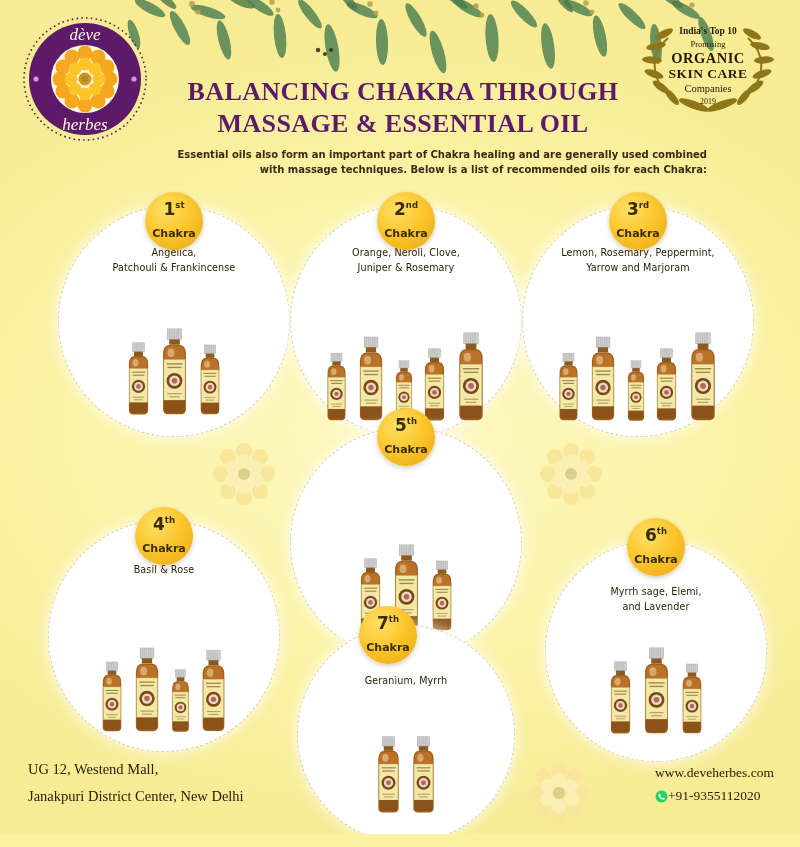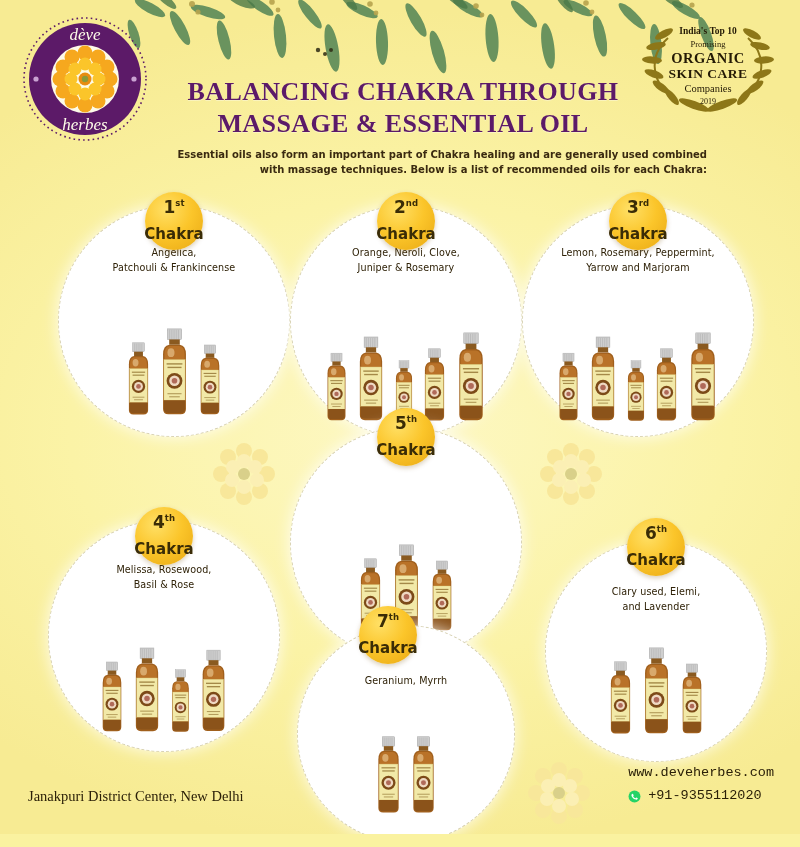--- a/index.html
+++ b/index.html
@@ -111,21 +111,21 @@
     color: #3a2c06;
     line-height: 1;
   }
   .chakra-badge .num sup {
     font-size: 8.5px;
     vertical-align: super;
   }
   .chakra-badge .lbl {
     font-family: "DejaVu Sans", sans-serif;
     font-weight: bold;
-    font-size: 15px;
+    font-size: 11px;
     color: #3a2c06;
     line-height: 1.1;
     margin-top: 10px;
     text-align: right;
   }
 
   
   .bottles {
     position: absolute;
     left: 0; right: 0;
@@ -145,26 +145,26 @@
     left: 28px; bottom: 24px;
     font-family: "Liberation Serif", serif;
     font-size: 14.5px;
     line-height: 1.85;
     color: #2b2008;
   }
   .footer-contact {
     position: absolute;
     right: 26px; bottom: 26px;
     text-align: center;
-    font-family: Liberation Mono, monospace;
+    font-family: Liberation Serif, serif;
     font-size: 13.5px;
     line-height: 1.7;
     color: #2b2008;
   }
-  .contact-row { display: flex; align-items: center; gap: 7px; }
+  .contact-row { display: flex; align-items: center; }
 </style>
 </head>
 <body>
 
 <div id="poster">
 
   <svg class="leaf-band" viewBox="0 0 600 92">
     <g fill="#5f8c5a" opacity="0.92">
       <ellipse cx="30" cy="14" rx="17" ry="5" transform="rotate(28 30 14)"></ellipse>
       <ellipse cx="60" cy="34" rx="19" ry="5.5" transform="rotate(62 60 34)"></ellipse>
@@ -870,21 +870,20 @@
           </svg></div>
       </div>
   </div>
   <div class="chakra-badge" style="left:377px; top:408px;">
     <span class="num"><span>5</span><sup>th</sup></span>
     <span class="lbl">Chakra</span>
   </div>
 
   <div class="bubble" style="left:48px; top:520px; width:232px; height:232px;">
     <div class="oils" style="top:42px;">
-      <div>Melissa, Rosewood,</div>
       <div>Basil &amp; Rose</div>
     </div>
     <div class="bottles" style="bottom:14px;">
         <div class="bottle"><svg viewBox="0 0 42 100" width="30" height="72">
             <rect x="13" y="1" width="16" height="12" rx="1.5" fill="#cfcfcf"></rect>
             <rect x="13" y="1" width="16" height="12" fill="none" stroke="#9e9e9e" stroke-width=".6"></rect>
             <g stroke="#a8a8a8" stroke-width=".55">
               <line x1="15.5" y1="2" x2="15.5" y2="13"></line>
               <line x1="18" y1="2" x2="18" y2="13"></line>
               <line x1="20.5" y1="2" x2="20.5" y2="13"></line>
@@ -999,21 +998,21 @@
           </svg></div>
       </div>
   </div>
   <div class="chakra-badge" style="left:135px; top:507px;">
     <span class="num"><span>4</span><sup>th</sup></span>
     <span class="lbl">Chakra</span>
   </div>
 
   <div class="bubble" style="left:545px; top:540px; width:222px; height:222px;">
     <div class="oils" style="top:44px;">
-      <div>Clary used, Elemi,</div>
+      <div>Myrrh sage, Elemi,</div>
       <div>and Lavender</div>
     </div>
     <div class="bottles" style="bottom:22px;">
         <div class="bottle"><svg viewBox="0 0 42 100" width="31" height="74">
             <rect x="13" y="1" width="16" height="12" rx="1.5" fill="#cfcfcf"></rect>
             <rect x="13" y="1" width="16" height="12" fill="none" stroke="#9e9e9e" stroke-width=".6"></rect>
             <g stroke="#a8a8a8" stroke-width=".55">
               <line x1="15.5" y1="2" x2="15.5" y2="13"></line>
               <line x1="18" y1="2" x2="18" y2="13"></line>
               <line x1="20.5" y1="2" x2="20.5" y2="13"></line>
@@ -1169,20 +1168,21 @@
             <path d="M9 82 L33 82 L33 92 Q33 96.5 28 96.5 L14 96.5 Q9 96.5 9 92 Z" fill="#8b531a"></path>
           </svg></div>
       </div>
   </div>
   <div class="chakra-badge" style="left:359px; top:606px;">
     <span class="num"><span>7</span><sup>th</sup></span>
     <span class="lbl">Chakra</span>
   </div>
 
   <div class="footer-addr">
+    <div>UG 12, Westend Mall,</div>
     <div>Janakpuri District Center, New Delhi</div>
   </div>
 
   <div class="footer-contact">
     <div>www.deveherbes.com</div>
     <div class="contact-row">
       <svg width="13" height="13" viewBox="0 0 24 24">
         <circle cx="12" cy="12" r="11" fill="#25d366"></circle>
         <path d="M8.2 6.9c-.3 0-.6.1-.9.4-.3.3-1 1-1 2.4s1 2.8 1.2 3c.1.2 2 3.1 4.9 4.3 2.4 1 2.9.8 3.4.8.5-.1 1.6-.7 1.9-1.3.2-.6.2-1.2.2-1.3-.1-.1-.3-.2-.6-.3-.3-.2-1.6-.8-1.9-.9-.3-.1-.4-.1-.6.1-.2.3-.7.9-.8 1-.2.2-.3.2-.6.1-.3-.2-1.2-.5-2.2-1.4-.8-.7-1.4-1.6-1.5-1.9-.2-.3 0-.4.1-.6l.4-.5c.1-.2.2-.3.3-.5 0-.2 0-.4-.1-.5-.1-.2-.6-1.5-.9-2-.2-.5-.4-.4-.6-.4z" fill="#fff"></path>
       </svg>

